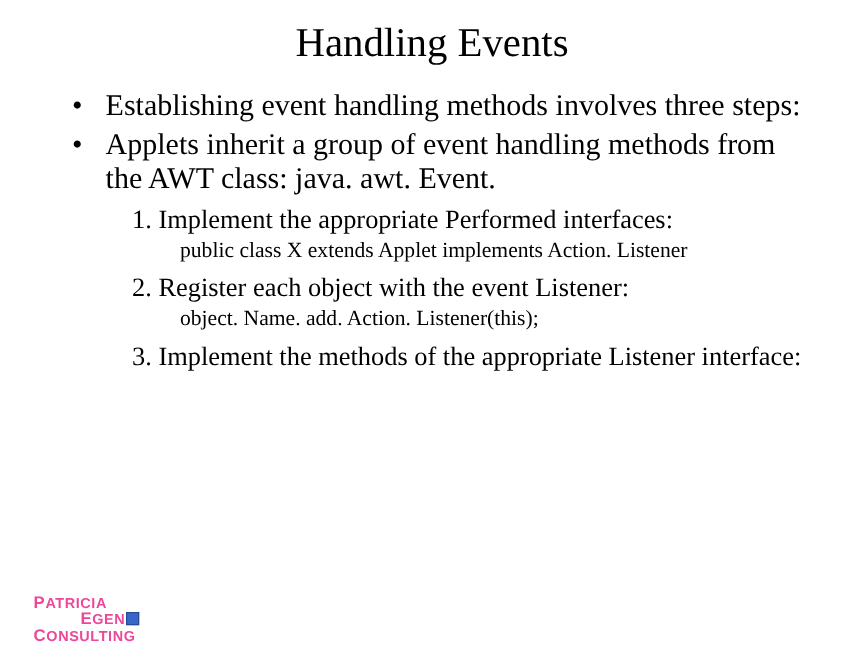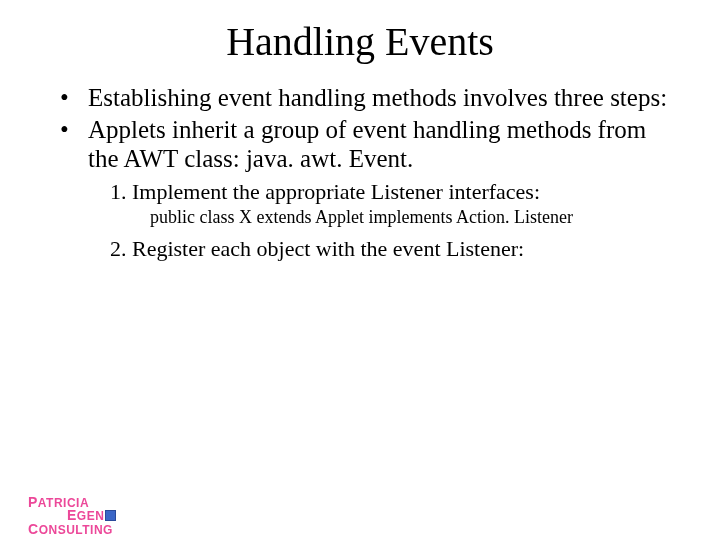--- a/index.html
+++ b/index.html
@@ -13,21 +13,21 @@
     overflow: hidden;
   }
   .slide {
     position: relative;
     width: 720px;
     height: 540px;
     box-sizing: border-box;
   }
   .title {
     text-align: center;
-    font-size: 40px;
+    font-size: 34px;
     margin-top: 18px;
     margin-bottom: 18px;
     font-weight: normal;
   }
   ul.top {
     margin: 0 40px 0 60px;
     padding: 0;
     list-style: none;
   }
   ul.top > li {
@@ -100,32 +100,39 @@
   <div class="title">Handling Events</div>
 
   <ul class="top">
     <li>Establishing event handling methods involves three steps:</li>
     <li>Applets inherit a group of event handling methods from the AWT class:  java. awt. Event.</li>
   </ul>
 
   <ol class="steps">
     <li>
       <span class="num">1.</span>
-      <span>Implement the appropriate Listener interfaces:</span>
+      <span>Implement the appropriate Performed interfaces:</span>
     </li>
   </ol>
   <div class="code">public class X extends Applet implements Action. Listener</div>
 
   <ol class="steps" style="margin-top:0;">
     <li>
       <span class="num">2.</span>
       <span>Register each object with the event Listener:</span>
     </li>
   </ol>
+  <div class="code">object. Name. add. Action. Listener(this);</div>
 
+  <ol class="steps" style="margin-top:0;">
+    <li>
+      <span class="num">3.</span>
+      <span>Implement the methods of the appropriate Listener interface:</span>
+    </li>
+  </ol>
 
   <div class="logo">
     <div class="l1"><span class="big">P</span><span>ATRICIA</span></div>
     <div class="l2"><span class="big">E</span><span>GEN</span><span class="box"></span></div>
     <div class="l3"><span class="big">C</span><span>ONSULTING</span></div>
   </div>
 
 </div>
 
 </body></html>

